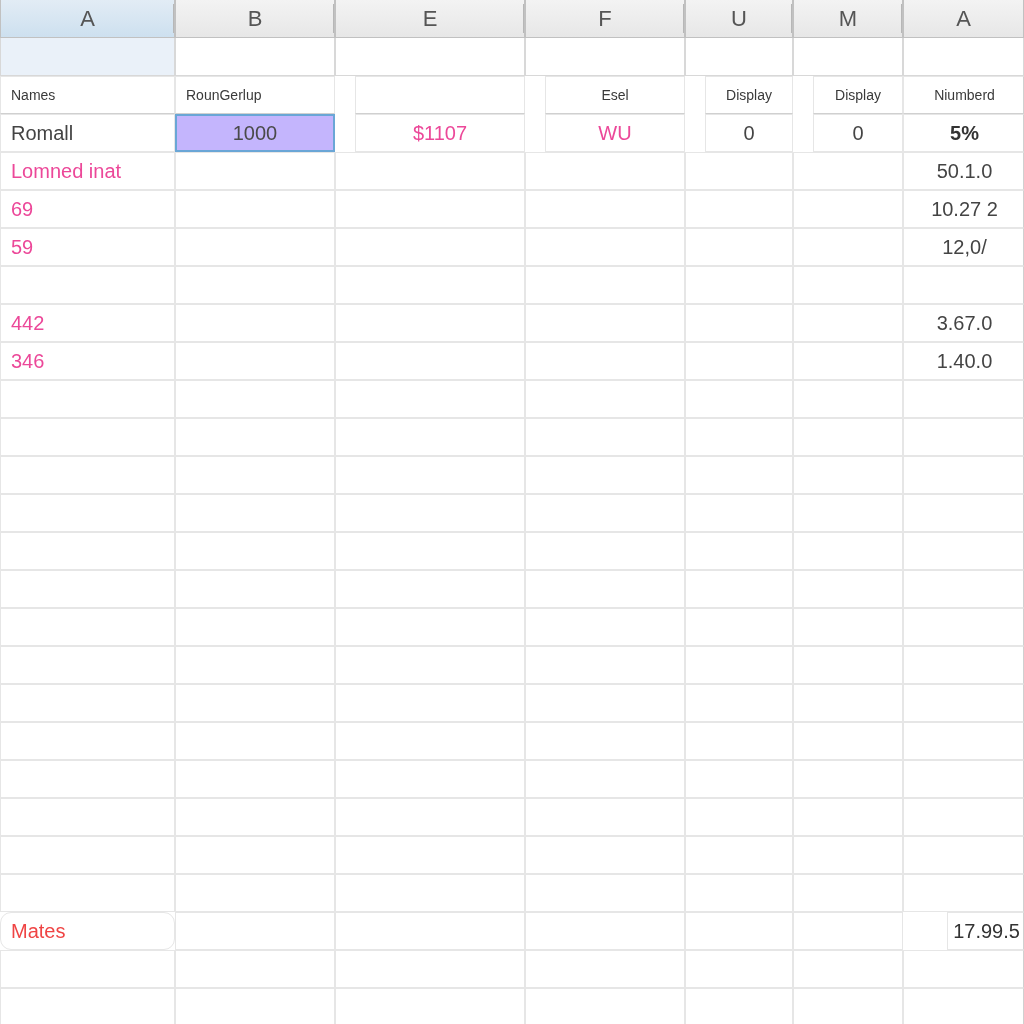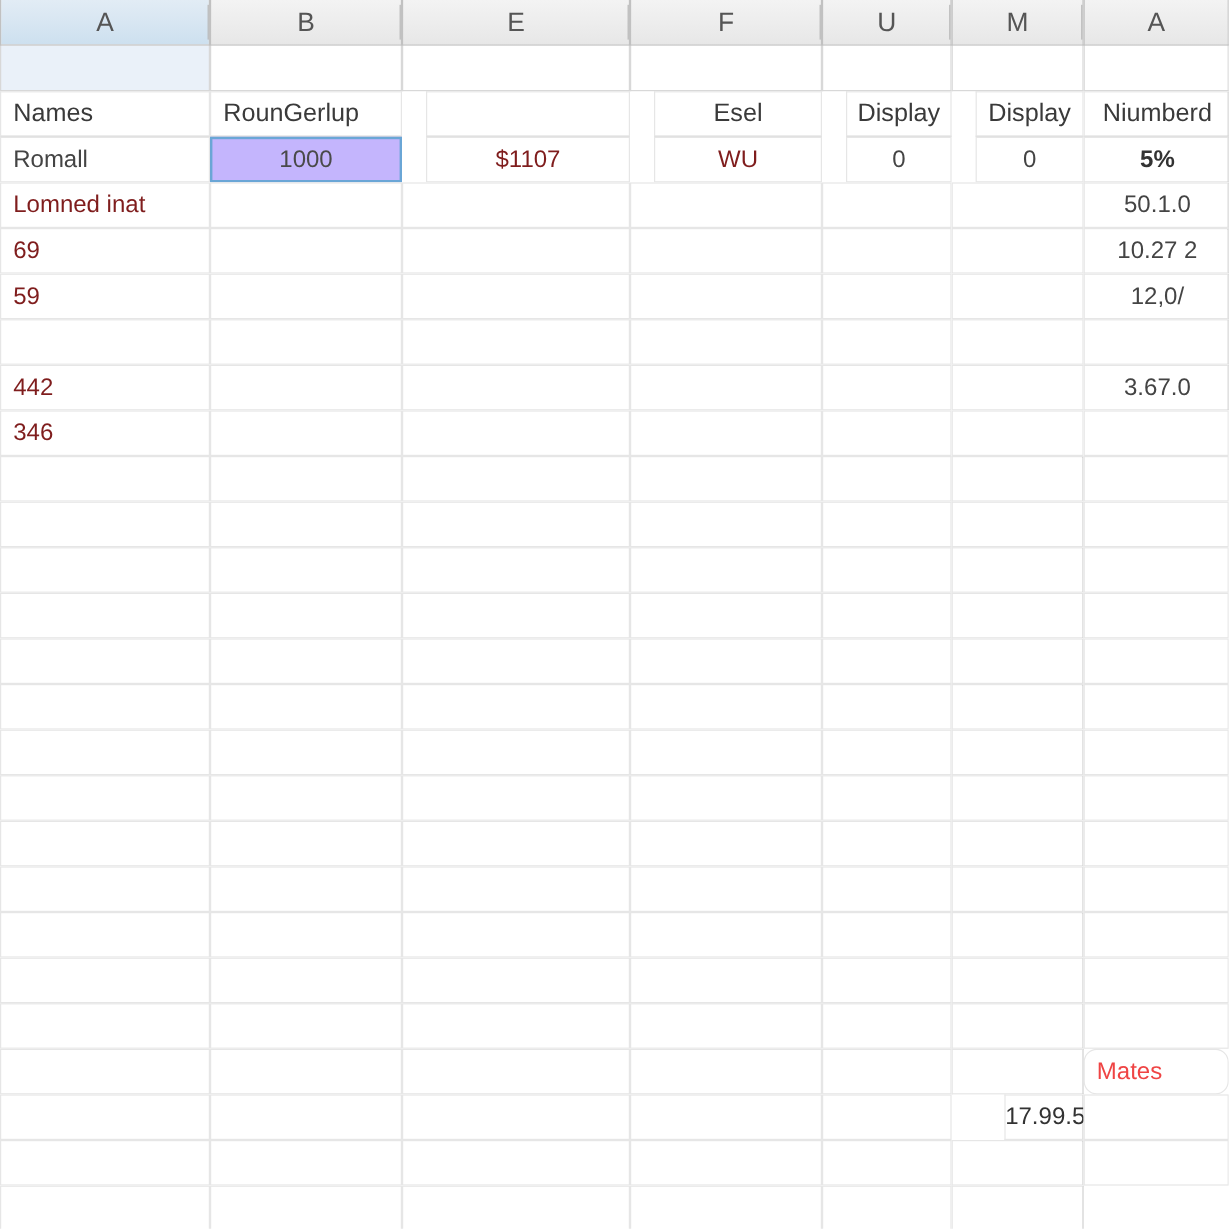--- a/index.html
+++ b/index.html
@@ -55,25 +55,25 @@
     align-items: center;
     padding: 0 10px;
     color: #444;
     background: #fff;
   }
   .cell.center { justify-content: center; margin-left: 20px; }
   .cell.bold-border {
     border-bottom: 1px solid #d0d0d0;
   }
   .cell.header-like {
-    font-size: 21px;
+    font-size: 14px;
     color: #3a3a3a;
   }
   .cell.faded {
-    color: #7f1d1d;
+    color: #ec4899;
   }
   .cell.sel {
     outline: 2px solid #6aa6d6;
     outline-offset: -2px;
     background: #c4b5fd;
     color: #4a4a4a;
     justify-content: center;
   }
   .cell.lastcol {
     border-right: 1px solid #d0d0d0;
@@ -217,20 +217,23 @@
     </div>
 
   <div class="cell faded">
       <span>346</span>
     </div>
   <div class="cell"></div>
   <div class="cell"></div>
   <div class="cell"></div>
   <div class="cell"></div>
   <div class="cell"></div>
+  <div class="cell lastcol">
+      <span>1.40.0</span>
+    </div>
 
   <div class="cell"></div>
     <div class="cell"></div>
     <div class="cell"></div>
     <div class="cell"></div>
     <div class="cell"></div>
     <div class="cell"></div>
     <div class="cell lastcol"></div>
 
   <div class="cell"></div>

